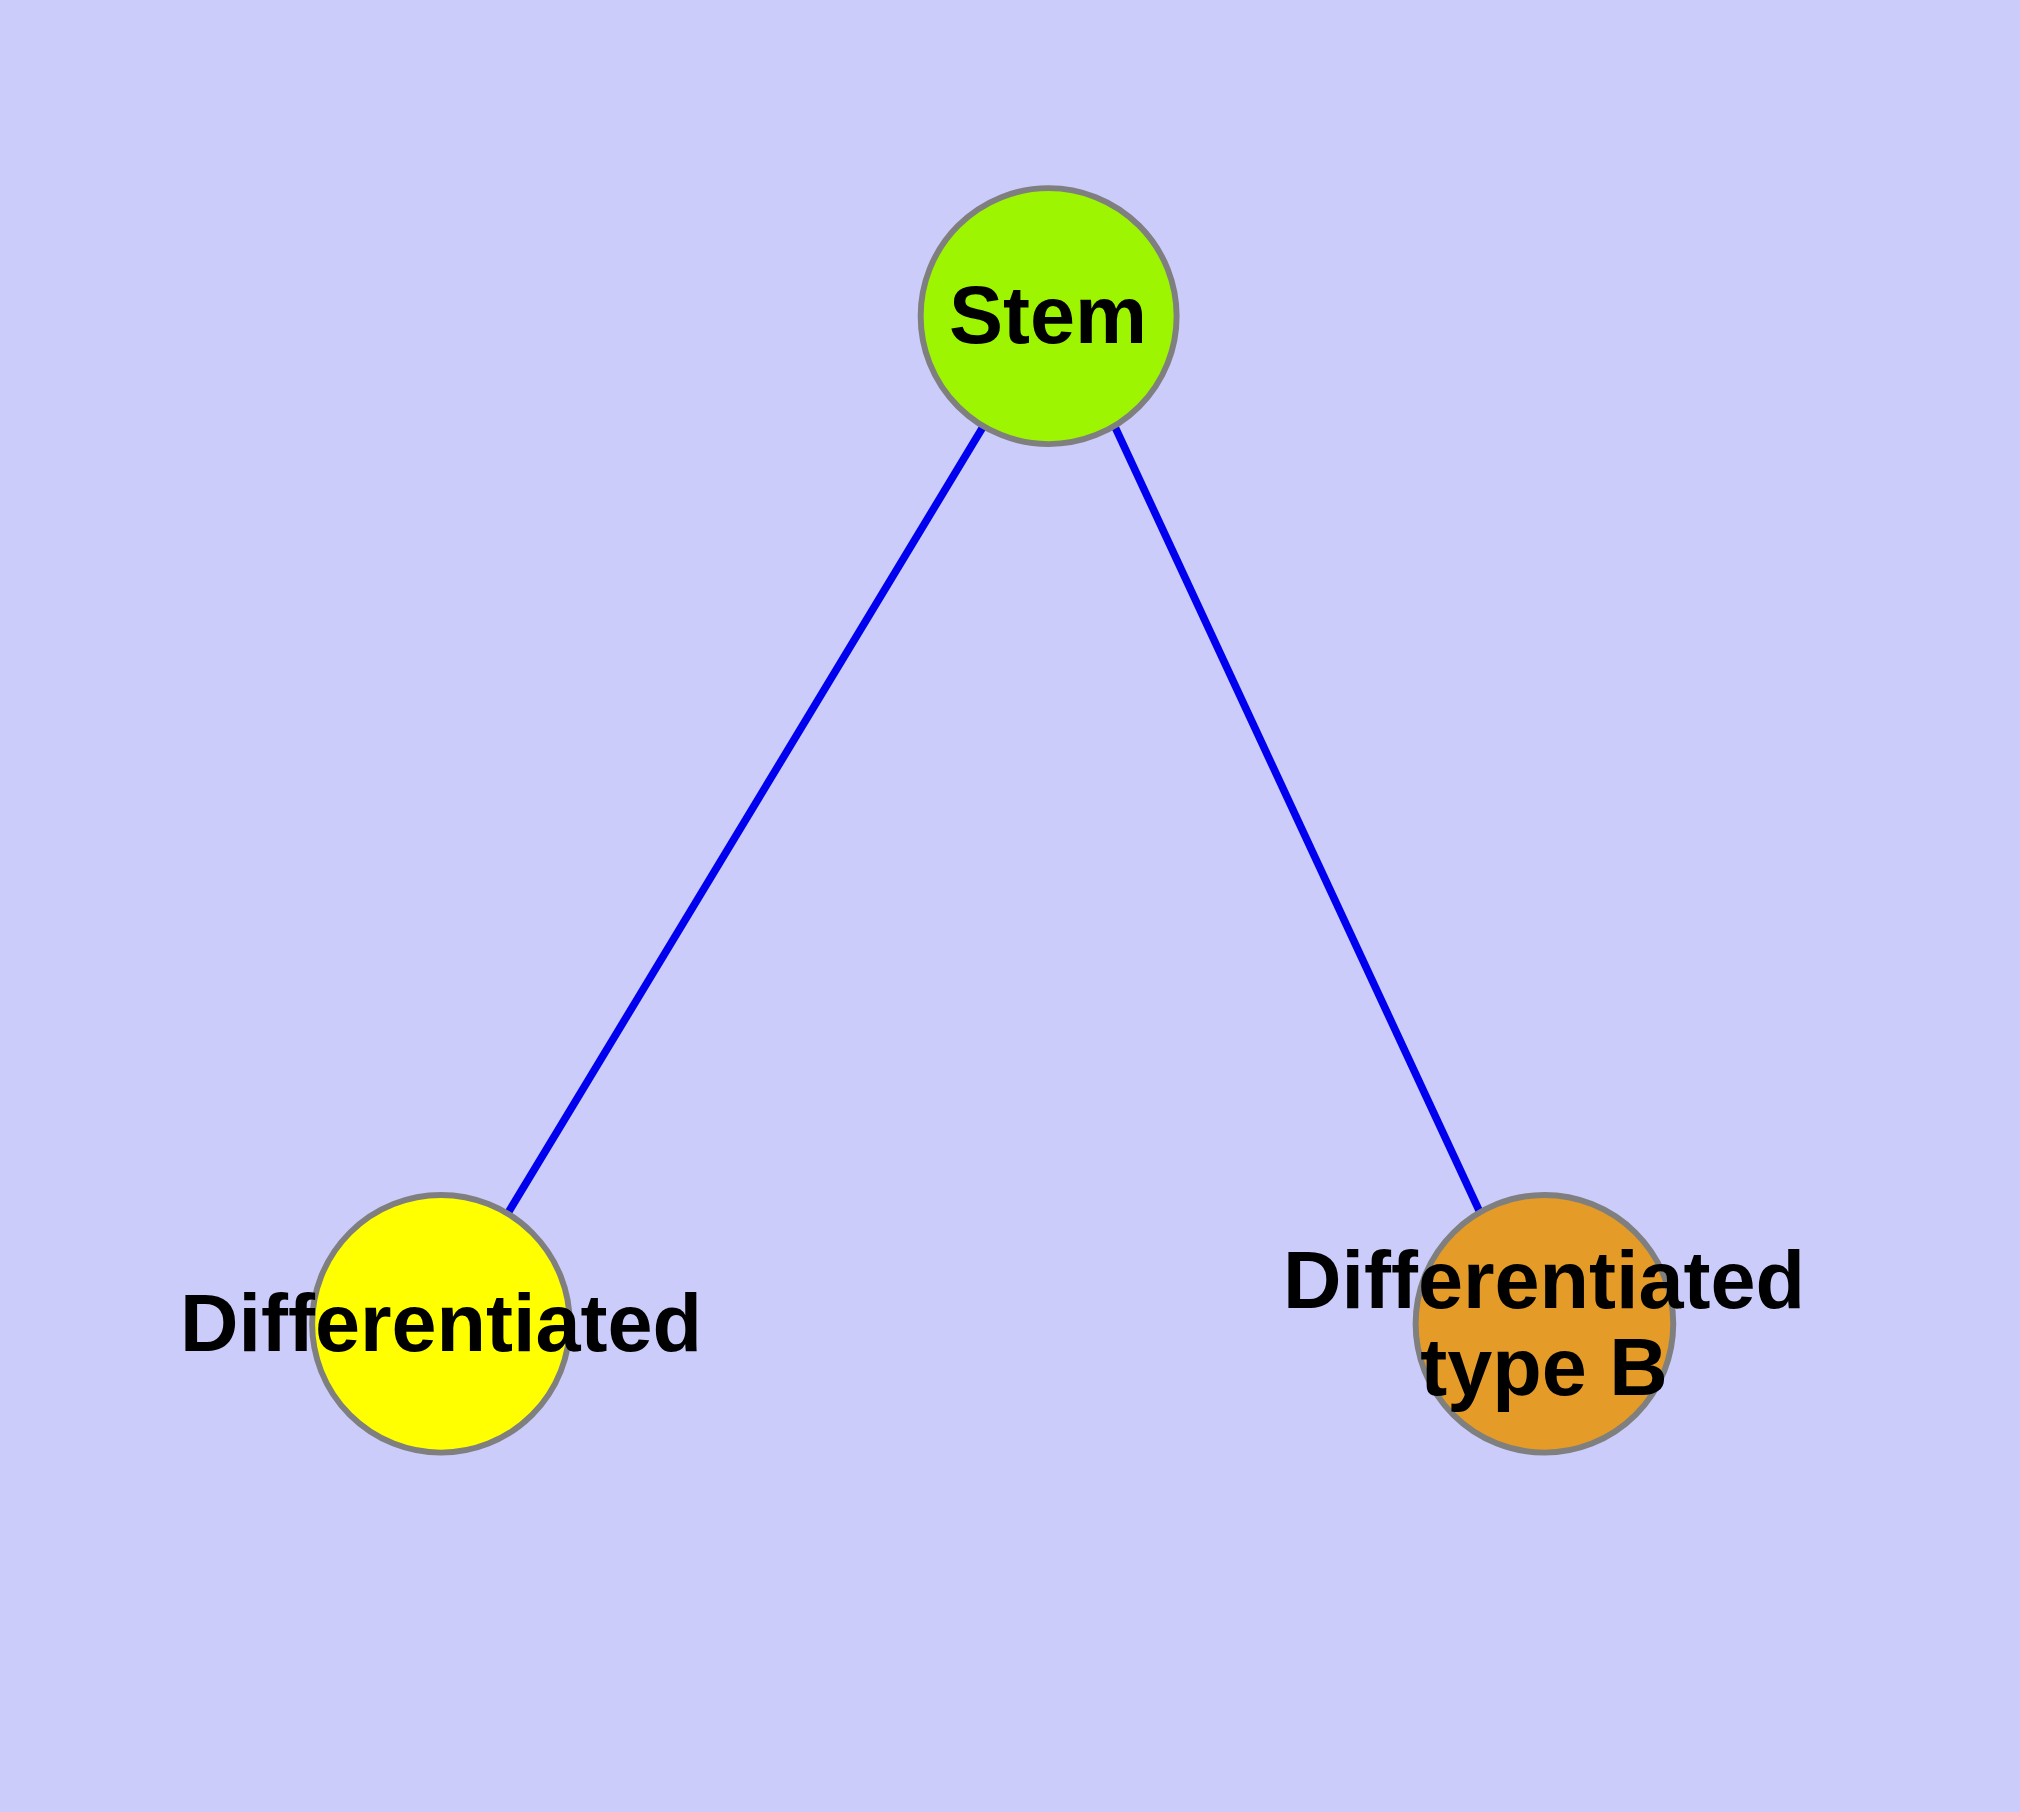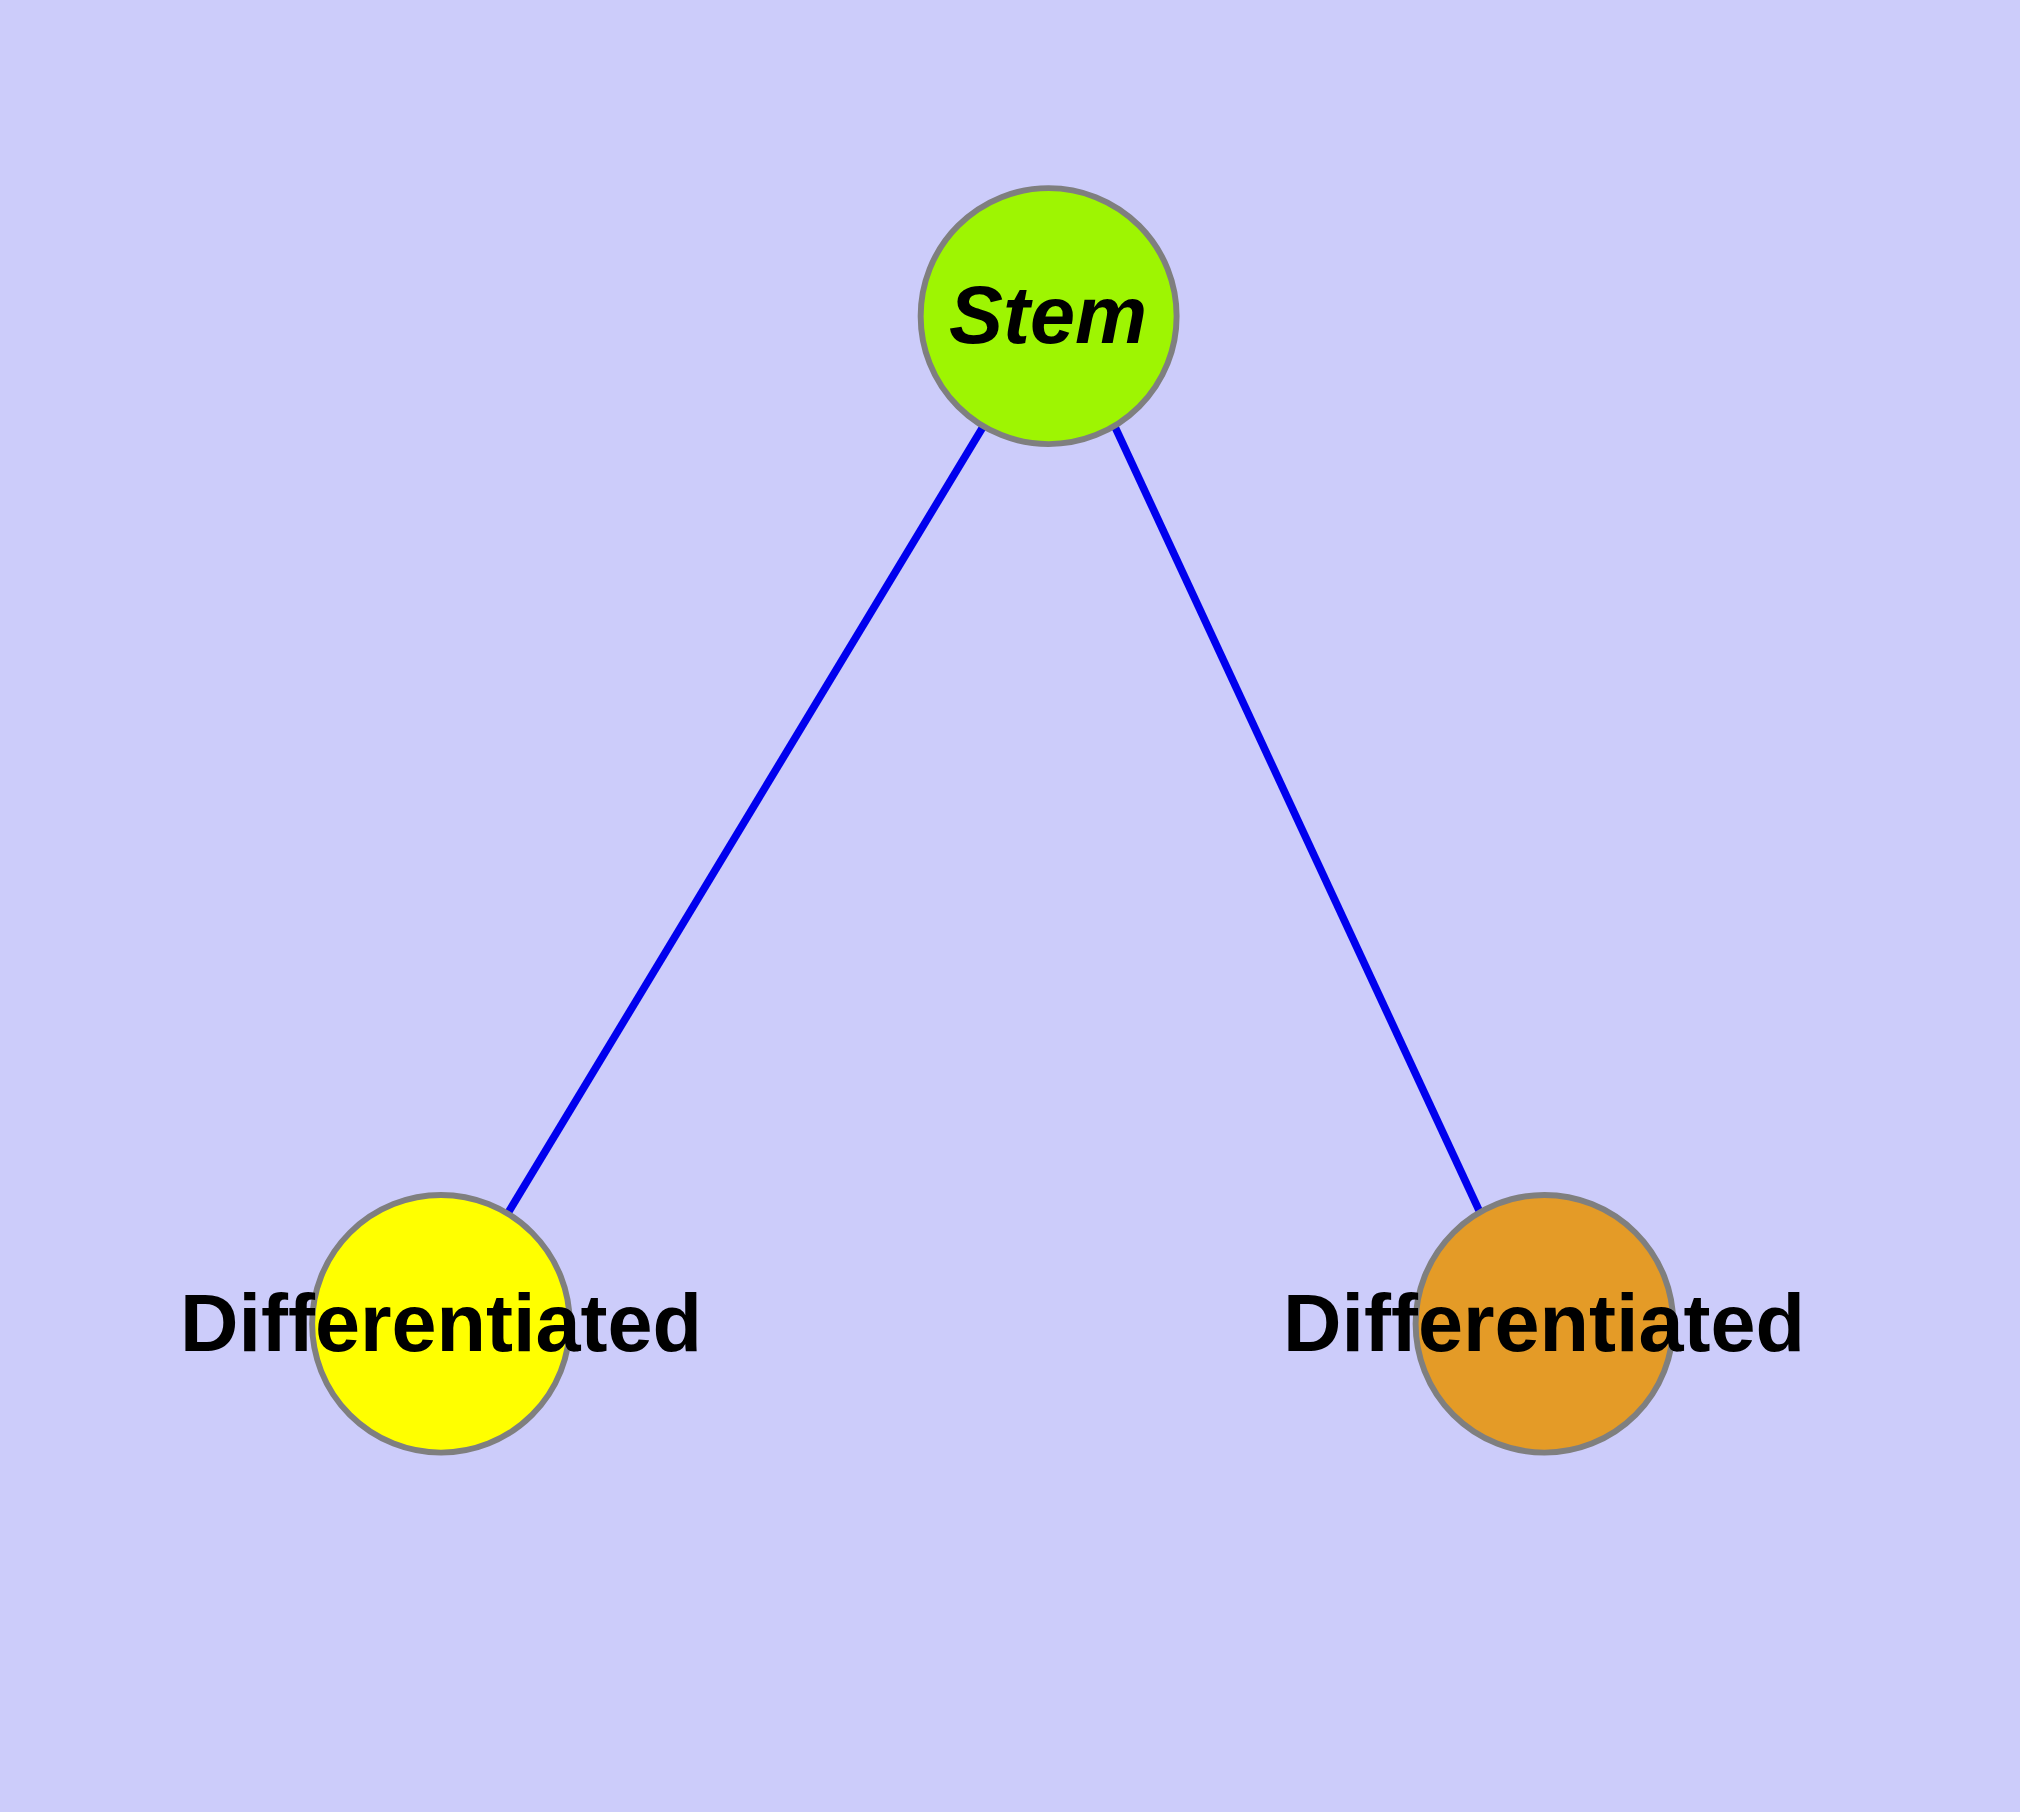--- a/index.html
+++ b/index.html
@@ -48,19 +48,19 @@
         <line x1="1315" y1="503" x2="1748" y2="1435" stroke="#0000ee" stroke-width="9" stroke-linecap="butt"></line>
       </g>
     <g id="nodes-group">
         <circle cx="1237" cy="373" r="151" fill="#9ef502" stroke="#7f7f7f" stroke-width="7"></circle>
         <circle cx="520" cy="1562" r="152" fill="#ffff00" stroke="#7f7f7f" stroke-width="7"></circle>
         <circle cx="1822" cy="1562" r="152" fill="#e49b27" stroke="#7f7f7f" stroke-width="7"></circle>
       </g>
   </svg>
 
   <div id="labels-layer">
-      <div class="node-label" style="left: 1048px; top: 316px; font-size: 81px; font-style: italic;"><span class="lbl-line">Stem</span></div>
+      <div class="node-label" style="left: 1048px; top: 316px; font-size: 81px;"><span class="lbl-line">Stem</span></div>
       <div class="node-label" style="left: 441px; top: 1324px; font-size: 81px;"><span class="lbl-line">Differentiated</span></div>
-      <div class="node-label" style="left: 1544px; top: 1324px; font-size: 81px;"><span class="lbl-line">Differentiated</span></div>
+      <div class="node-label" style="left: 1544px; top: 1324px; font-size: 81px;"><span class="lbl-line">Differentiated</span><span class="lbl-line">type B</span></div>
     </div>
 
 </div>
 
 
 </body></html>

